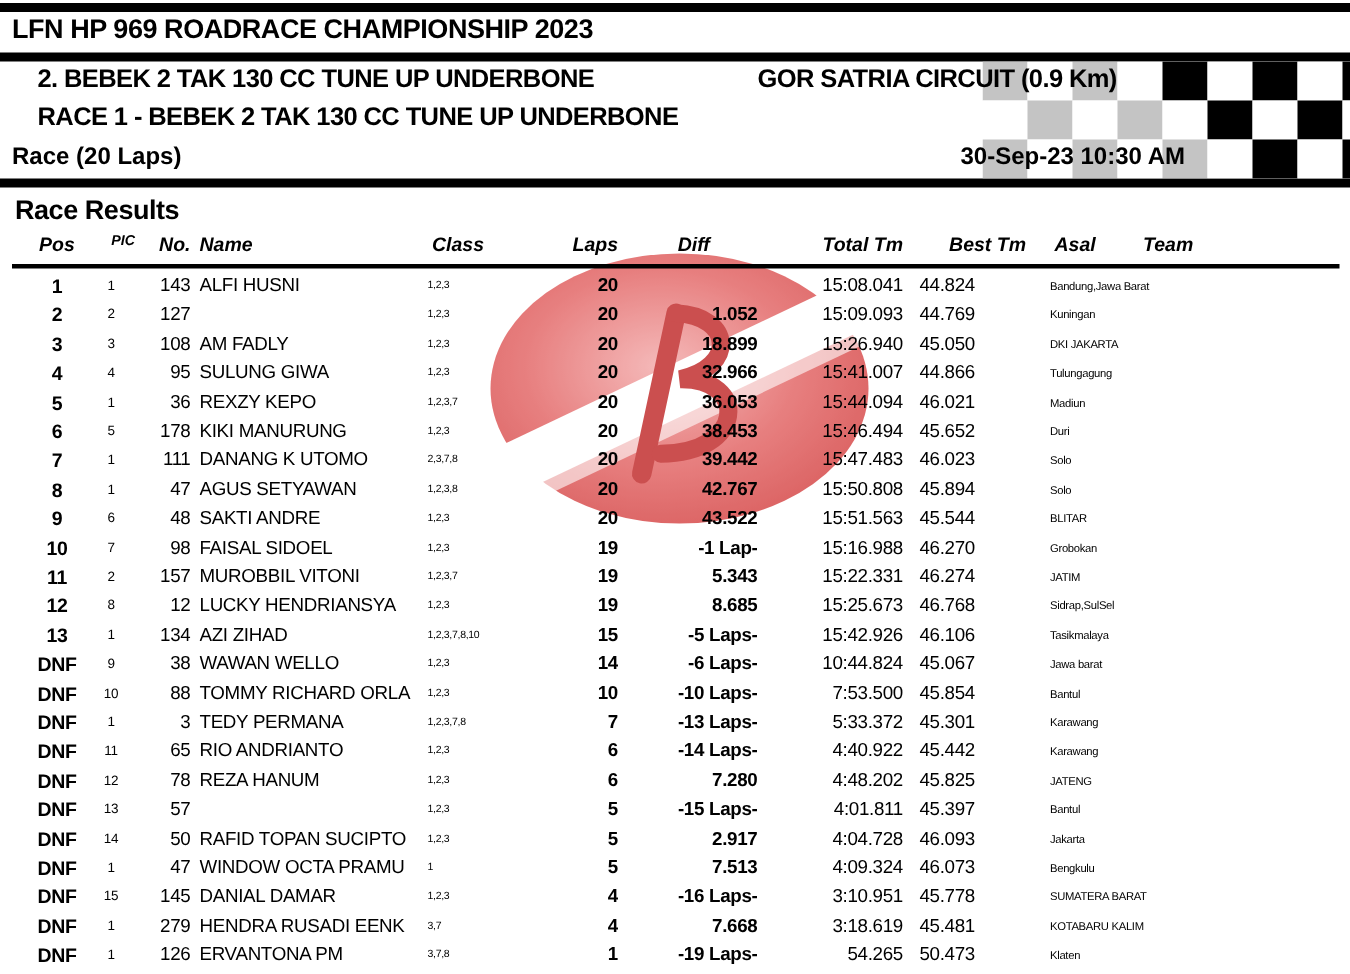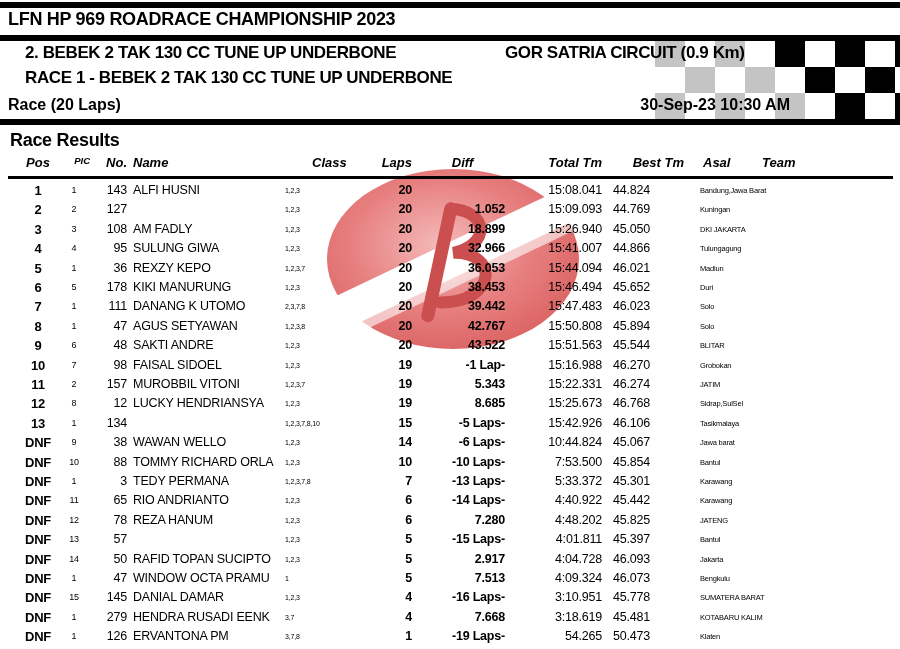--- a/index.html
+++ b/index.html
@@ -108,21 +108,21 @@
     <path d="M 100,150 L 134,46" stroke="#bf2424" stroke-width="13" fill="none" stroke-linecap="round"></path>
     <path d="M 134,46 C 172,52 170,86 132,90 C 178,94 170,144 114,138" stroke="#bf2424" stroke-width="12" fill="none" stroke-linecap="round"></path>
   </g>
 </svg>
 
 <div class="abs thead">
   <span class="th" style="left:18px;width:40px;text-align:center;">Pos</span>
   <span class="th" style="left:58px;width:32px;text-align:right;font-size:9.5px;">PIC</span>
   <span class="th" style="left:90px;width:37px;text-align:right;">No.</span>
   <span class="th" style="left:133px;">Name</span>
-  <span class="th" style="left:288px;margin-left:24px;">Class</span>
+  <span class="th" style="left:288px;">Class</span>
   <span class="th" style="left:360px;width:52px;text-align:right;">Laps</span>
   <span class="th" style="left:416px;width:93px;text-align:center;">Diff</span>
   <span class="th" style="left:505px;width:97px;text-align:right;">Total Tm</span>
   <span class="th" style="left:602px;width:82px;text-align:right;">Best Tm</span>
   <span class="th" style="left:703px;">Asal</span>
   <span class="th" style="left:762px;">Team</span>
 </div>
 <div class="hline header-rule" style="width:885px;left:8px;"></div>
 
 <div class="abs rows">
@@ -278,20 +278,21 @@
     <span class="cell c-diff">8.685</span>
     <span class="cell c-tot">15:25.673</span>
     <span class="cell c-best">46.768</span>
     <span class="cell c-asal">Sidrap,SulSel</span>
     <span class="cell c-team"></span>
   </div>
     <div class="row" style="top: 232.8px;">
     <span class="cell c-pos">13</span>
     <span class="cell c-pic">1</span>
     <span class="cell c-no">134</span>
+    <span class="cell c-name">AZI ZIHAD</span>
     <span class="cell c-cls">1,2,3,7,8,10</span>
     <span class="cell c-laps">15</span>
     <span class="cell c-diff">-5 Laps-</span>
     <span class="cell c-tot">15:42.926</span>
     <span class="cell c-best">46.106</span>
     <span class="cell c-asal">Tasikmalaya</span>
     <span class="cell c-team"></span>
   </div>
     <div class="row" style="top: 252.2px;">
     <span class="cell c-pos">DNF</span>

